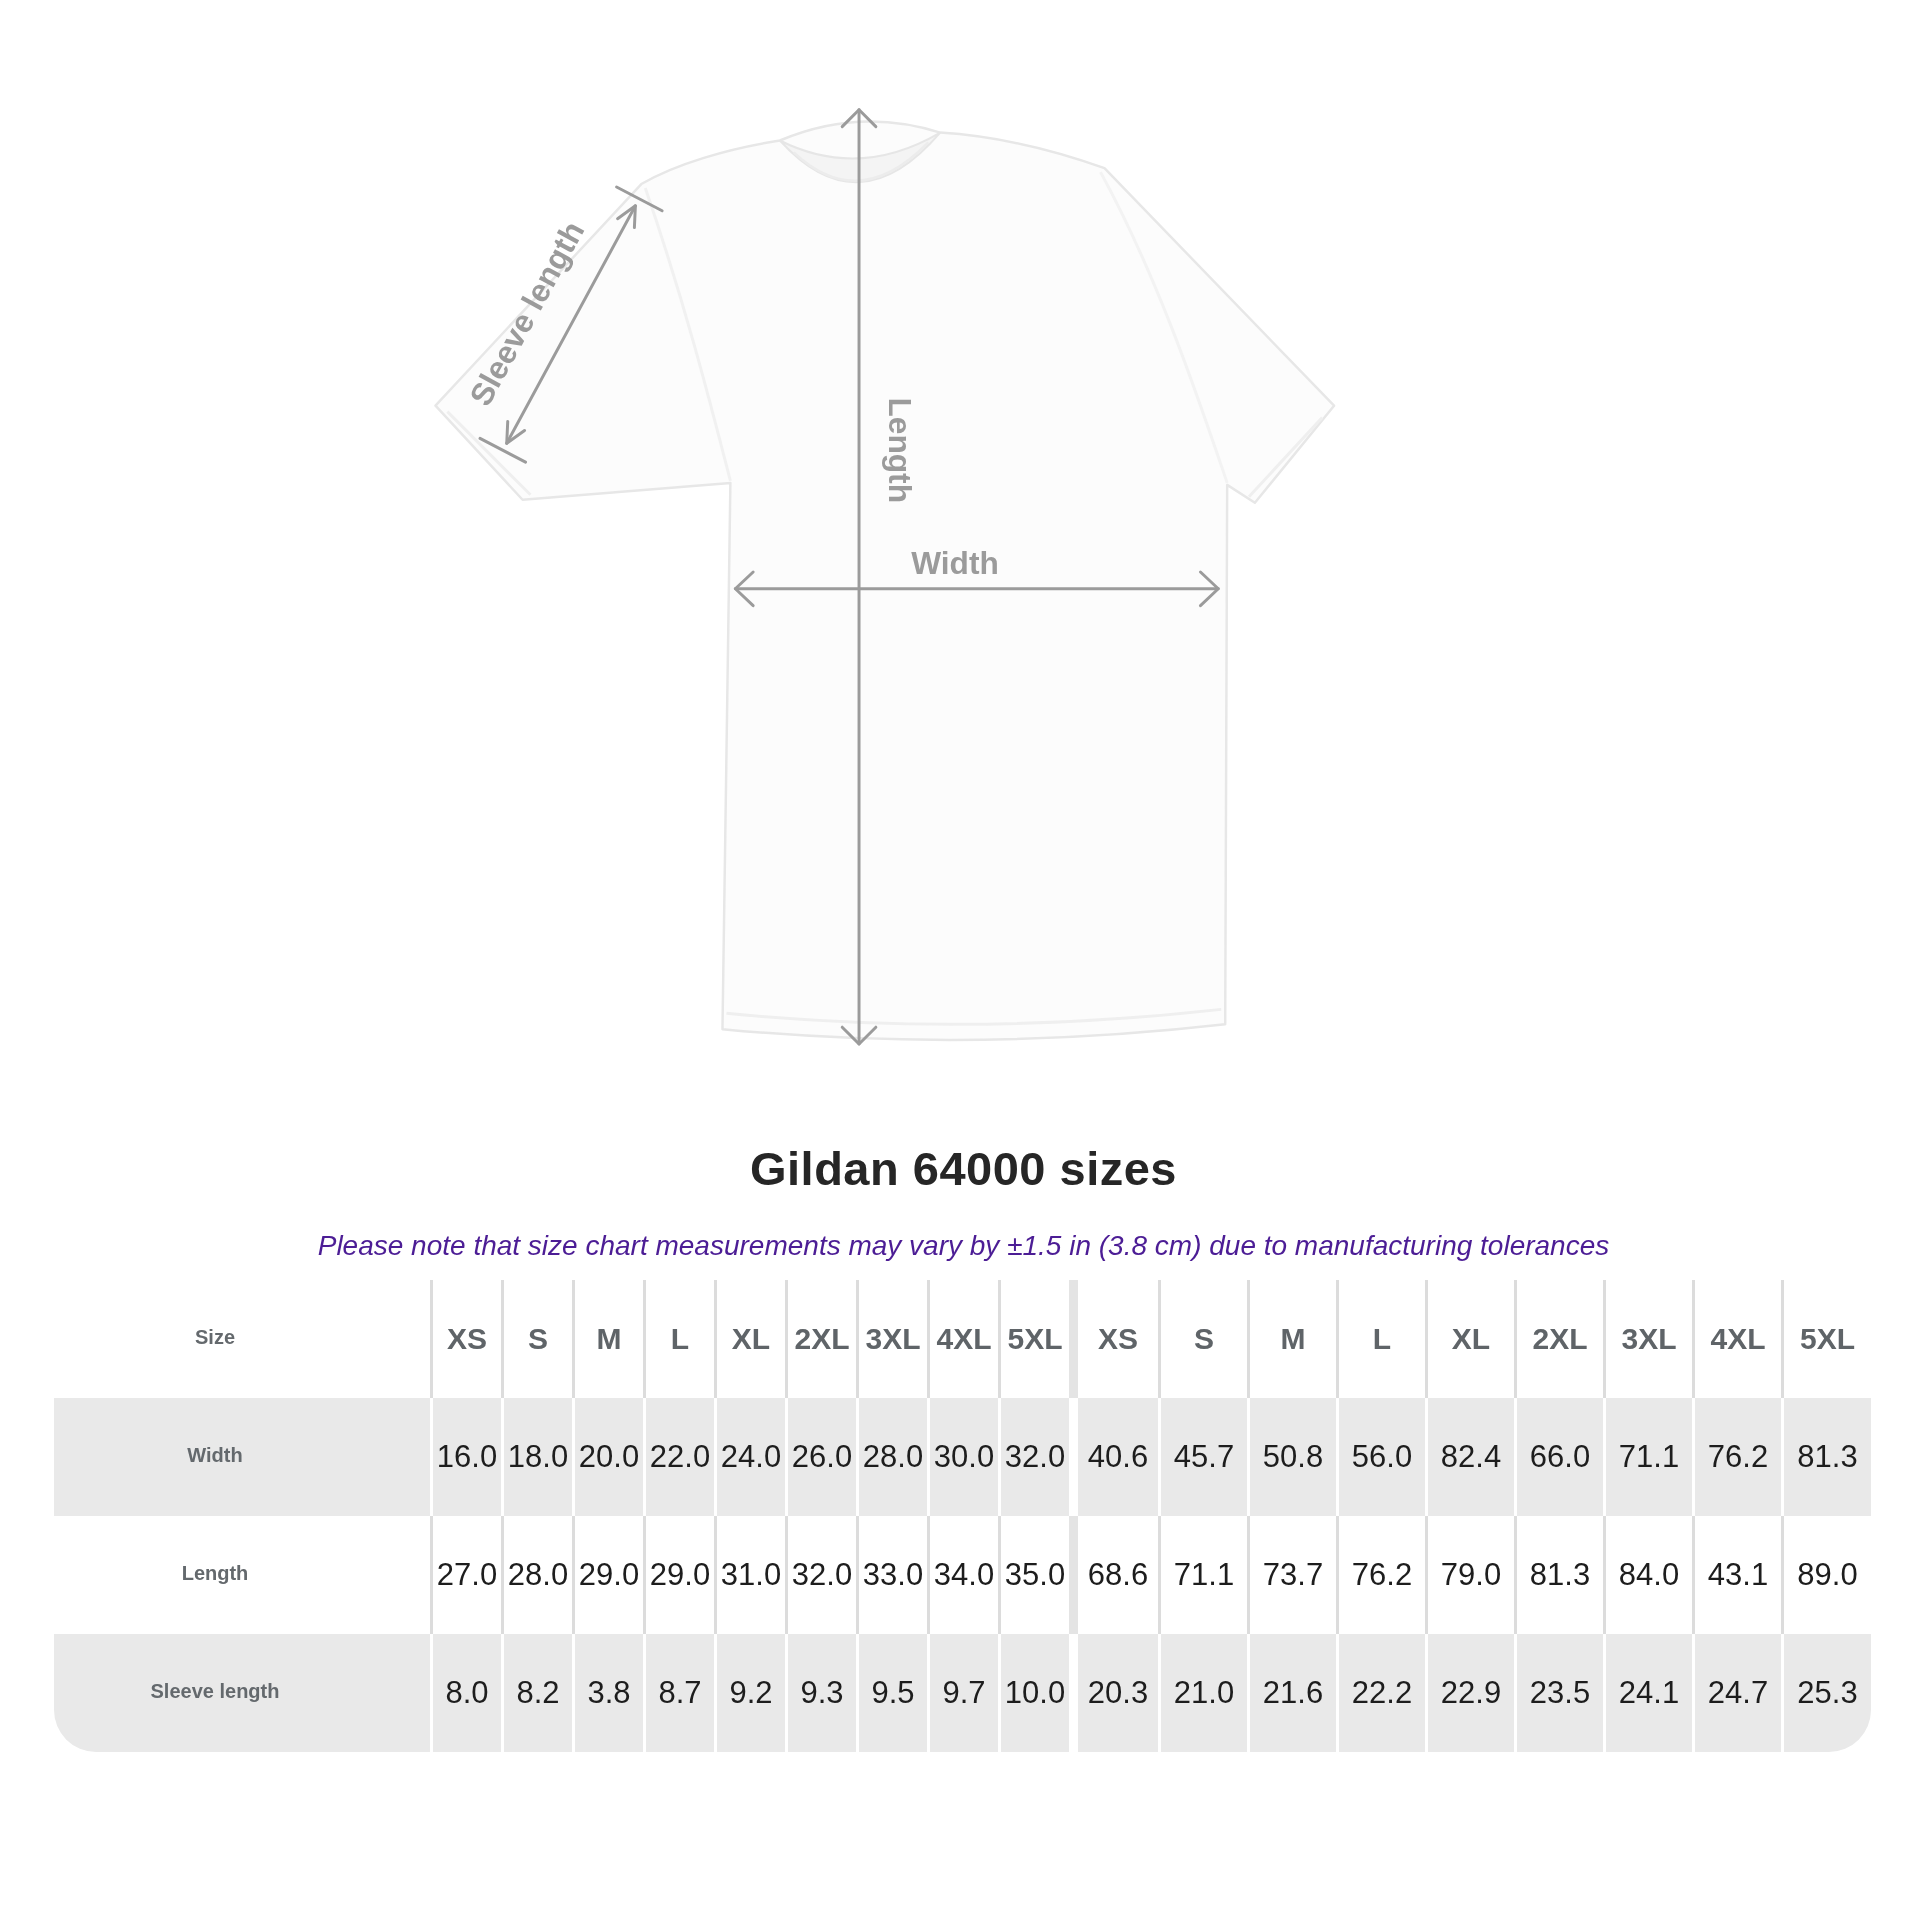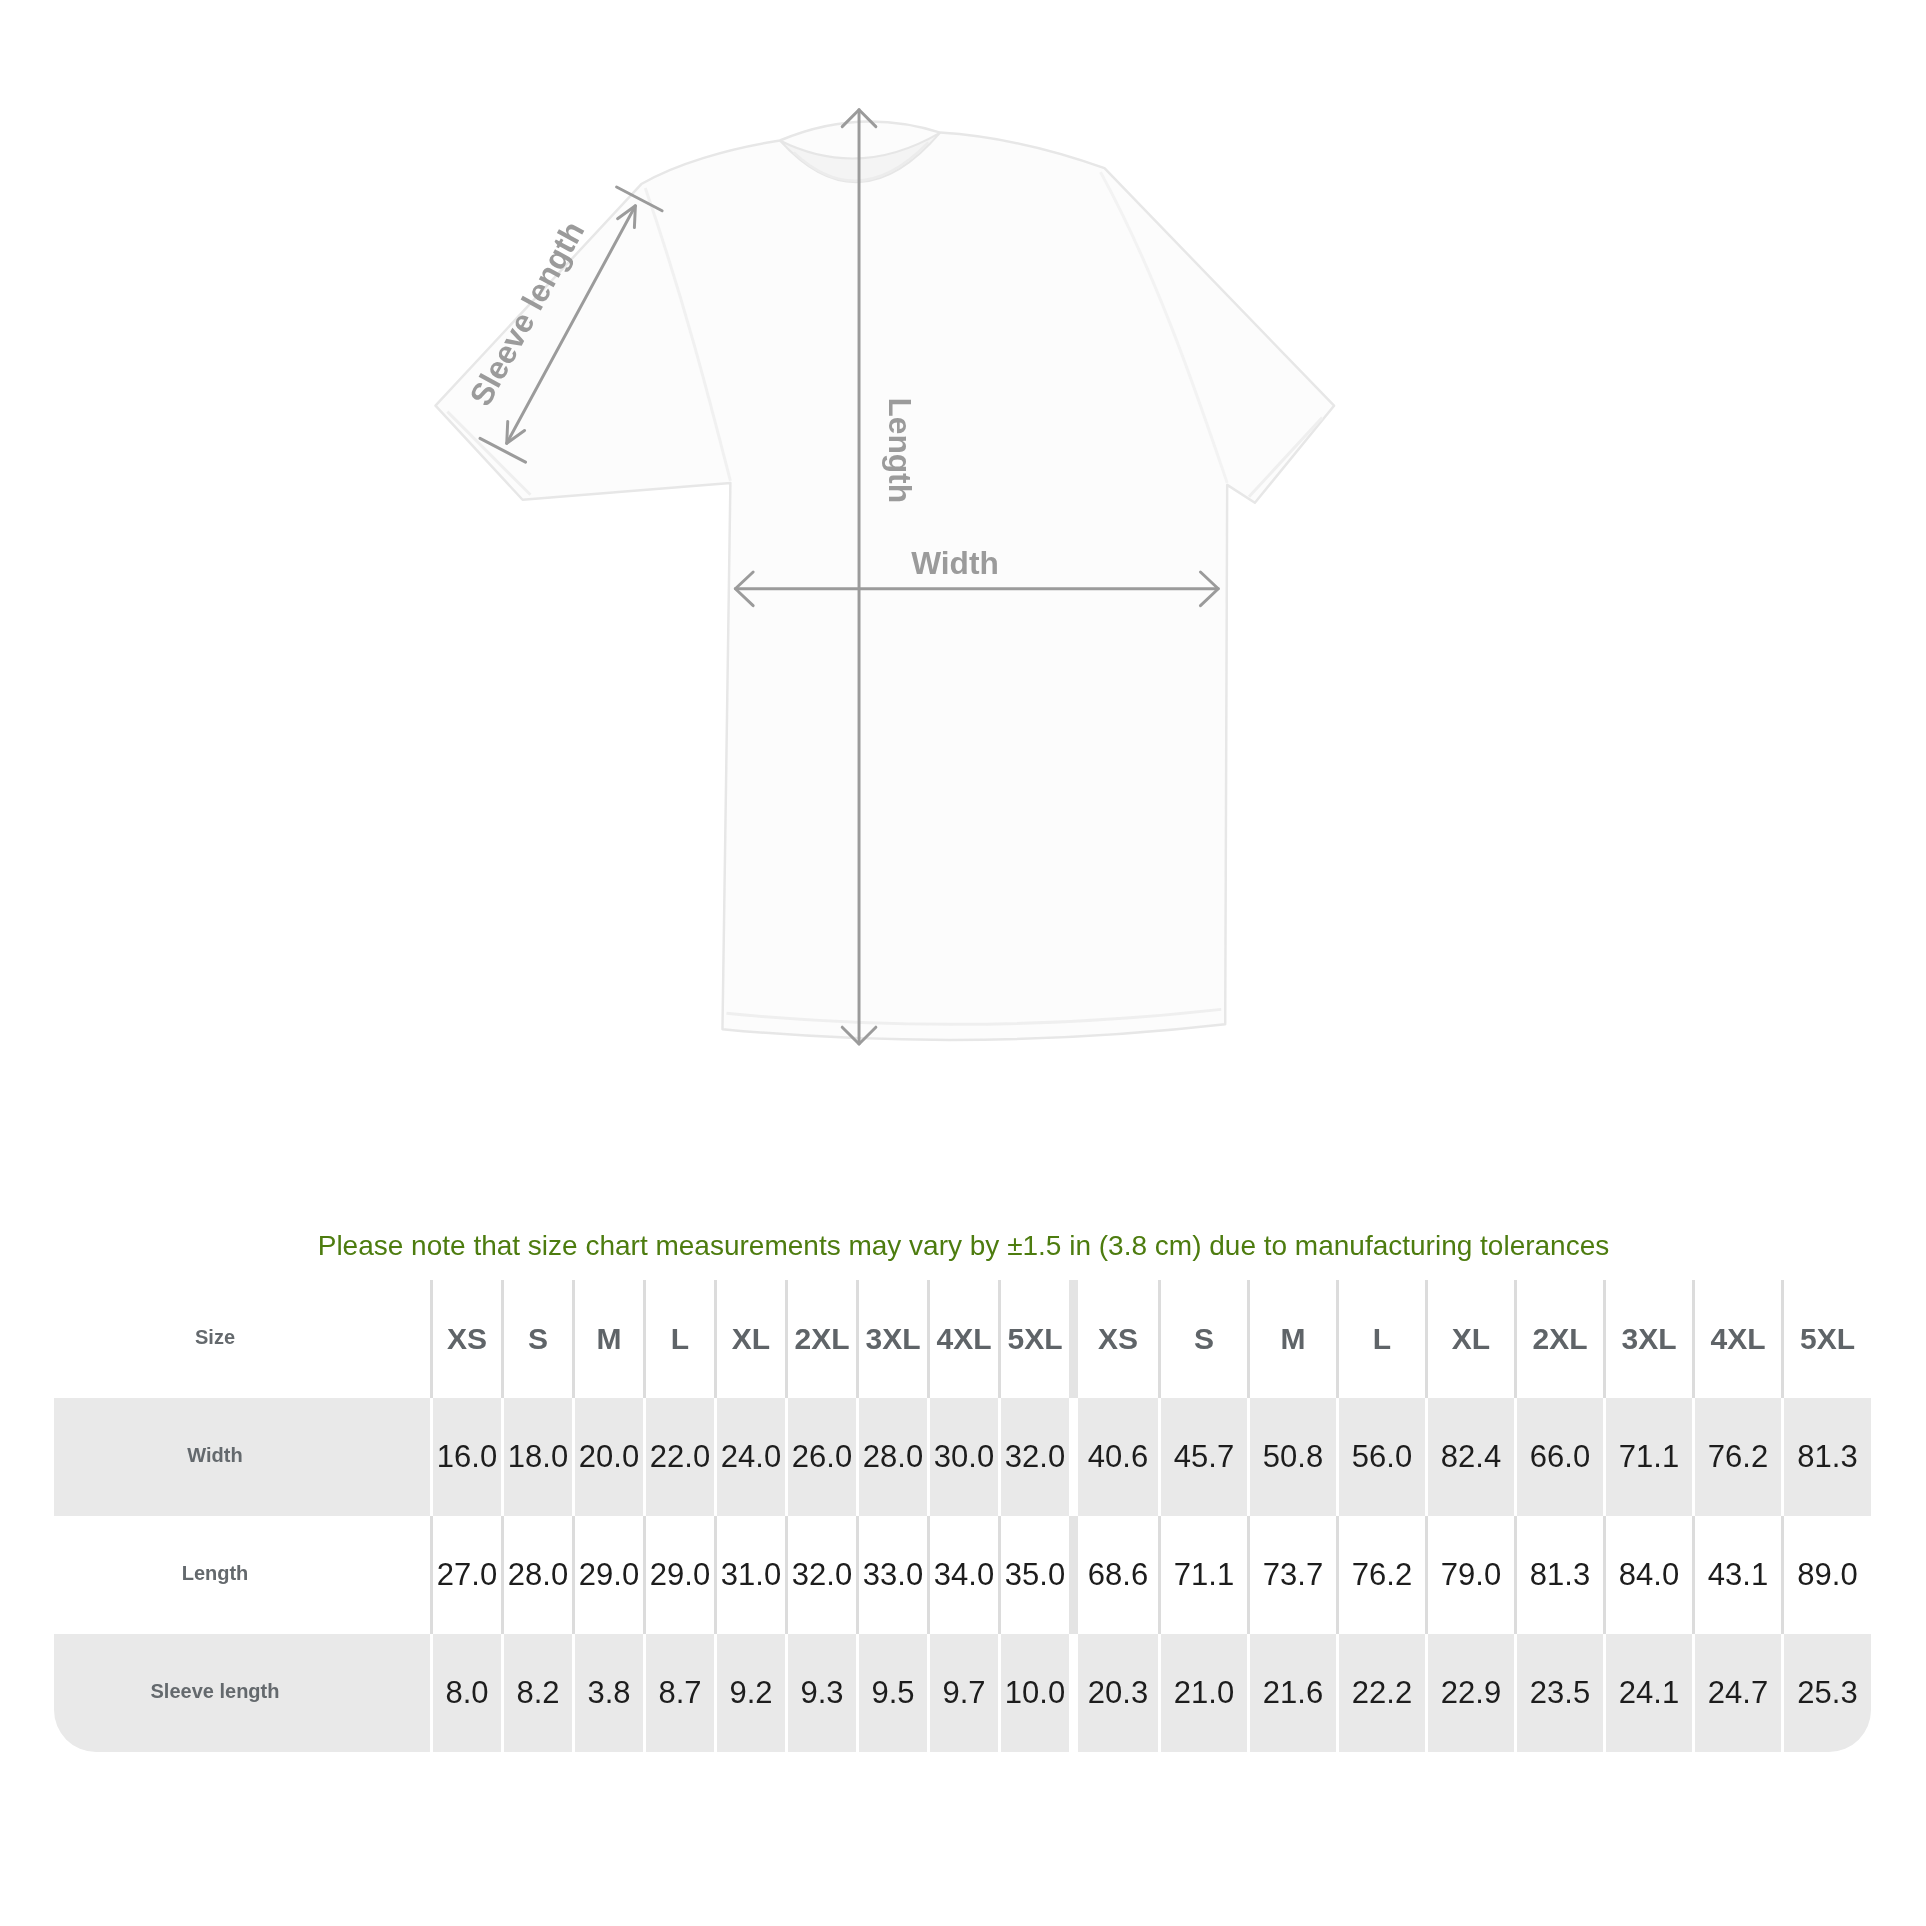--- a/index.html
+++ b/index.html
@@ -11,21 +11,21 @@
   .shirt-area{position:absolute;left:386px;top:79px;width:1049px;height:980px;}
   .shirt-area svg{display:block;width:100%;height:100%;}
   .dim-label{font-family:"Liberation Sans", sans-serif;font-size:32px;font-weight:bold;fill:#9b9b9b;}
   
   .page-title{
     position:absolute;top:1141px;left:0;width:100%;text-align:center;
     font-size:47px;font-weight:bold;color:#262626;letter-spacing:0.5px;
   }
   .page-note{
     position:absolute;top:1230px;left:0;width:100%;text-align:center;
-    font-size:28px;color:#4d7c0f;
+    font-size:28px;font-style:italic;color:#4c1d95;
   }
   
   .table-wrap{
     position:absolute;left:54px;top:1280px;width:1817px;
     border-radius:42px;overflow:hidden;
   }
   table.size-table{width:1817px;table-layout:fixed;border-collapse:separate;border-spacing:0;}
   tr.band-row th{height:139px;background:#e9e9e9;vertical-align:middle;padding:0;}
   .band-title{font-size:37px;font-weight:bold;font-style:italic;color:#5b6064;text-align:center;}
   .band-unit{font-size:28px;font-style:italic;color:#53585b;text-align:center;margin-top:10px;}
@@ -98,20 +98,21 @@
         <line x1="233" y1="109" x2="279" y2="133"></line>
         <line x1="95" y1="363" x2="141" y2="387"></line>
       </g>
 
       <text class="dim-label" x="152" y="242" text-anchor="middle" transform="rotate(-61.5 152 242)">Sleeve length</text>
       <text class="dim-label" x="508" y="375" text-anchor="middle" transform="rotate(90 508 375)">Length</text>
       <text class="dim-label" x="575" y="500" text-anchor="middle">Width</text>
     </svg>
   </div>
 
+  <div class="page-title">Gildan 64000 sizes</div>
   <div class="page-note">Please note that size chart measurements may vary by ±1.5 in (3.8 cm) due to manufacturing tolerances</div>
 
   <div class="table-wrap">
     <table class="size-table">
       <colgroup>
         <col style="width:376px">
         <col style="width:71px">
           <col style="width:71px">
           <col style="width:71px">
         <col style="width:71px">

